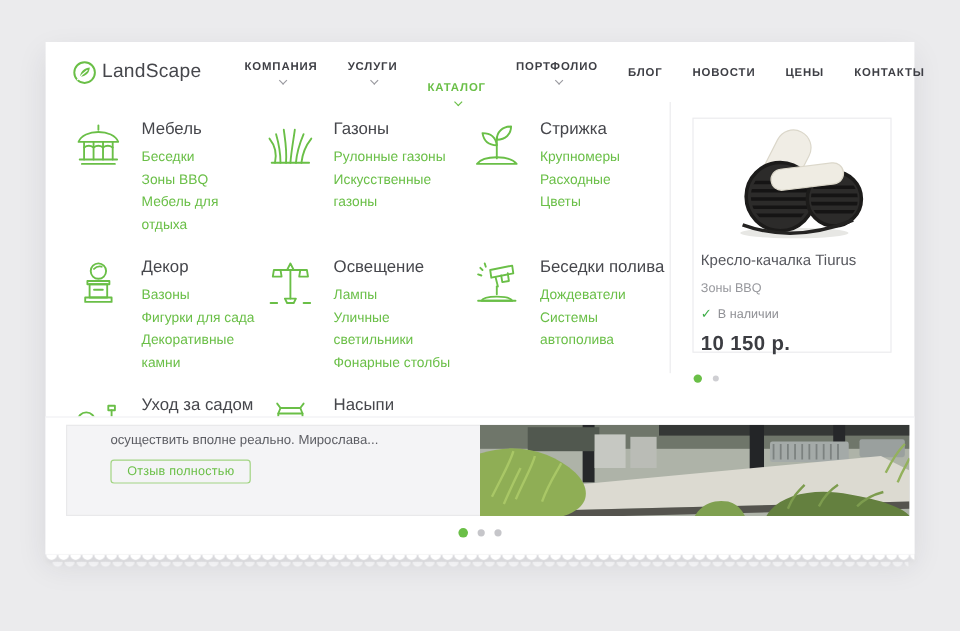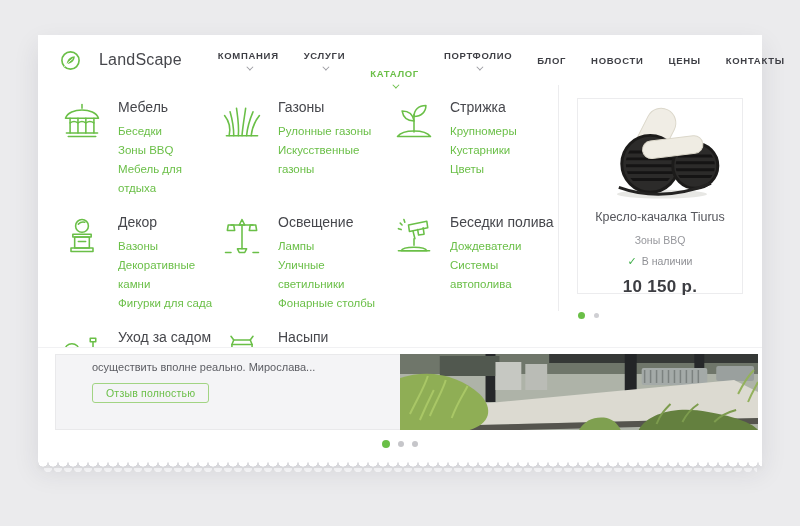--- a/index.html
+++ b/index.html
@@ -5,21 +5,21 @@
   * { margin:0; padding:0; box-sizing:border-box; }
   html,body { width:800px; height:526px; }
   body { font-family:"Liberation Sans", sans-serif; background:#ebebed; overflow:hidden; }
 
   .stage { position:relative; width:800px; height:526px; background:#ebebed; }
   .page  { position:absolute; left:38px; top:35px; width:724px; height:427px;
            background:#fff; box-shadow:0 10px 24px rgba(40,40,55,.10); }
 
   
   .hdr { height:50px; display:flex; align-items:center; padding:0 24px 0 22px; }
-  .logo { display:flex; align-items:center; gap:18px; cursor:pointer; }
+  .logo { display:flex; align-items:center; gap:4px; cursor:pointer; }
   .logo svg { width:21px; height:21px; }
   .logo .brand { font-size:16px; color:#46474c; letter-spacing:.2px; }
   nav.main { display:flex; align-items:center; gap:25px; margin-left:36px; }
   .nav-item { display:flex; align-items:center; gap:5px; font-size:9.5px; font-weight:700;
               letter-spacing:.7px; color:#3e3f45; cursor:pointer; white-space:nowrap;flex-direction:column; }
   .nav-item.active { color:#6abf47;margin-top:36px; }
   .chev { width:5px; height:5px; border-right:1.3px solid #9a9aa0; border-bottom:1.3px solid #9a9aa0;
           transform:rotate(45deg) translateY(-2px); }
   .nav-item.active .chev { border-color:#6abf47; }
 
@@ -30,21 +30,21 @@
   .cat { display:flex; }
   .cat .cicon { flex:0 0 46px; width:46px; height:46px; margin-right:12px; }
   .cat .cicon svg { width:44px; height:44px; stroke:#6abf47; fill:none;
                     stroke-width:1.7; stroke-linecap:round; stroke-linejoin:round; }
   .cat h3 { font-size:14px; font-weight:400; color:#46474c; margin:0 0 7px; cursor:pointer; }
   .cat a  { display:block; font-size:11.5px; color:#6abf47; line-height:19px;
             text-decoration:none; cursor:pointer; }
 
   .featured { width:204px; position:relative; padding-top:13px; }
   .featured::before { content:''; position:absolute; left:0; top:0; bottom:36px; width:1px; background:#ececee; }
-  .pcard { width:166px; margin:0 auto; border:1px solid #ececee; background:#fff; text-align:center;
+  .pcard { width:166px; margin:0 auto; border:1px solid #ececee; background:#fff; text-align:left;
            padding:4px 6px 14px; height:196px; cursor:pointer; }
   .pimg { height:102px; display:flex; align-items:center; justify-content:center; }
   .pname { font-size:12.5px; color:#56575d; margin-top:5px; }
   .pcat  { font-size:10.5px; color:#96979c; margin-top:10px; cursor:pointer; }
   .pavail{ font-size:10.5px; color:#8f9095; margin-top:9px; }
   .pavail .check { color:#3fae49; font-size:11px; margin-right:5px; }
   .pprice{ font-size:17px; font-weight:700; color:#3c3d42; margin-top:9px; letter-spacing:.3px; }
   .pdots { margin:18px 0 0 20px; display:flex; align-items:center; gap:9px; }
   .dot { border-radius:50%; cursor:pointer; }
   .pdots .dot { width:5px; height:5px; background:#cfcfd3; }
@@ -240,38 +240,38 @@
   <div class="cat">
     <span class="cicon">
       <svg>
                 <use href="#plant-icon"></use>
               </svg>
     </span>
     <div class="ctxt">
       <h3>Стрижка</h3>
       <div class="links">
                 <a>Крупномеры</a>
-                <a>Кустарники</a>
+                <a>Расходные</a>
                 <a>Цветы</a>
               </div>
     </div>
   </div>
 
   <div class="cat">
     <span class="cicon">
       <svg>
                 <use href="#decor-icon"></use>
               </svg>
     </span>
     <div class="ctxt">
       <h3>Декор</h3>
       <div class="links">
                 <a>Вазоны</a>
+                <a>Фигурки для сада</a>
                 <a>Декоративные камни</a>
-                <a>Фигурки для сада</a>
               </div>
     </div>
   </div>
 
   <div class="cat">
     <span class="cicon">
       <svg>
                 <use href="#streetlamp-icon"></use>
               </svg>
     </span>

